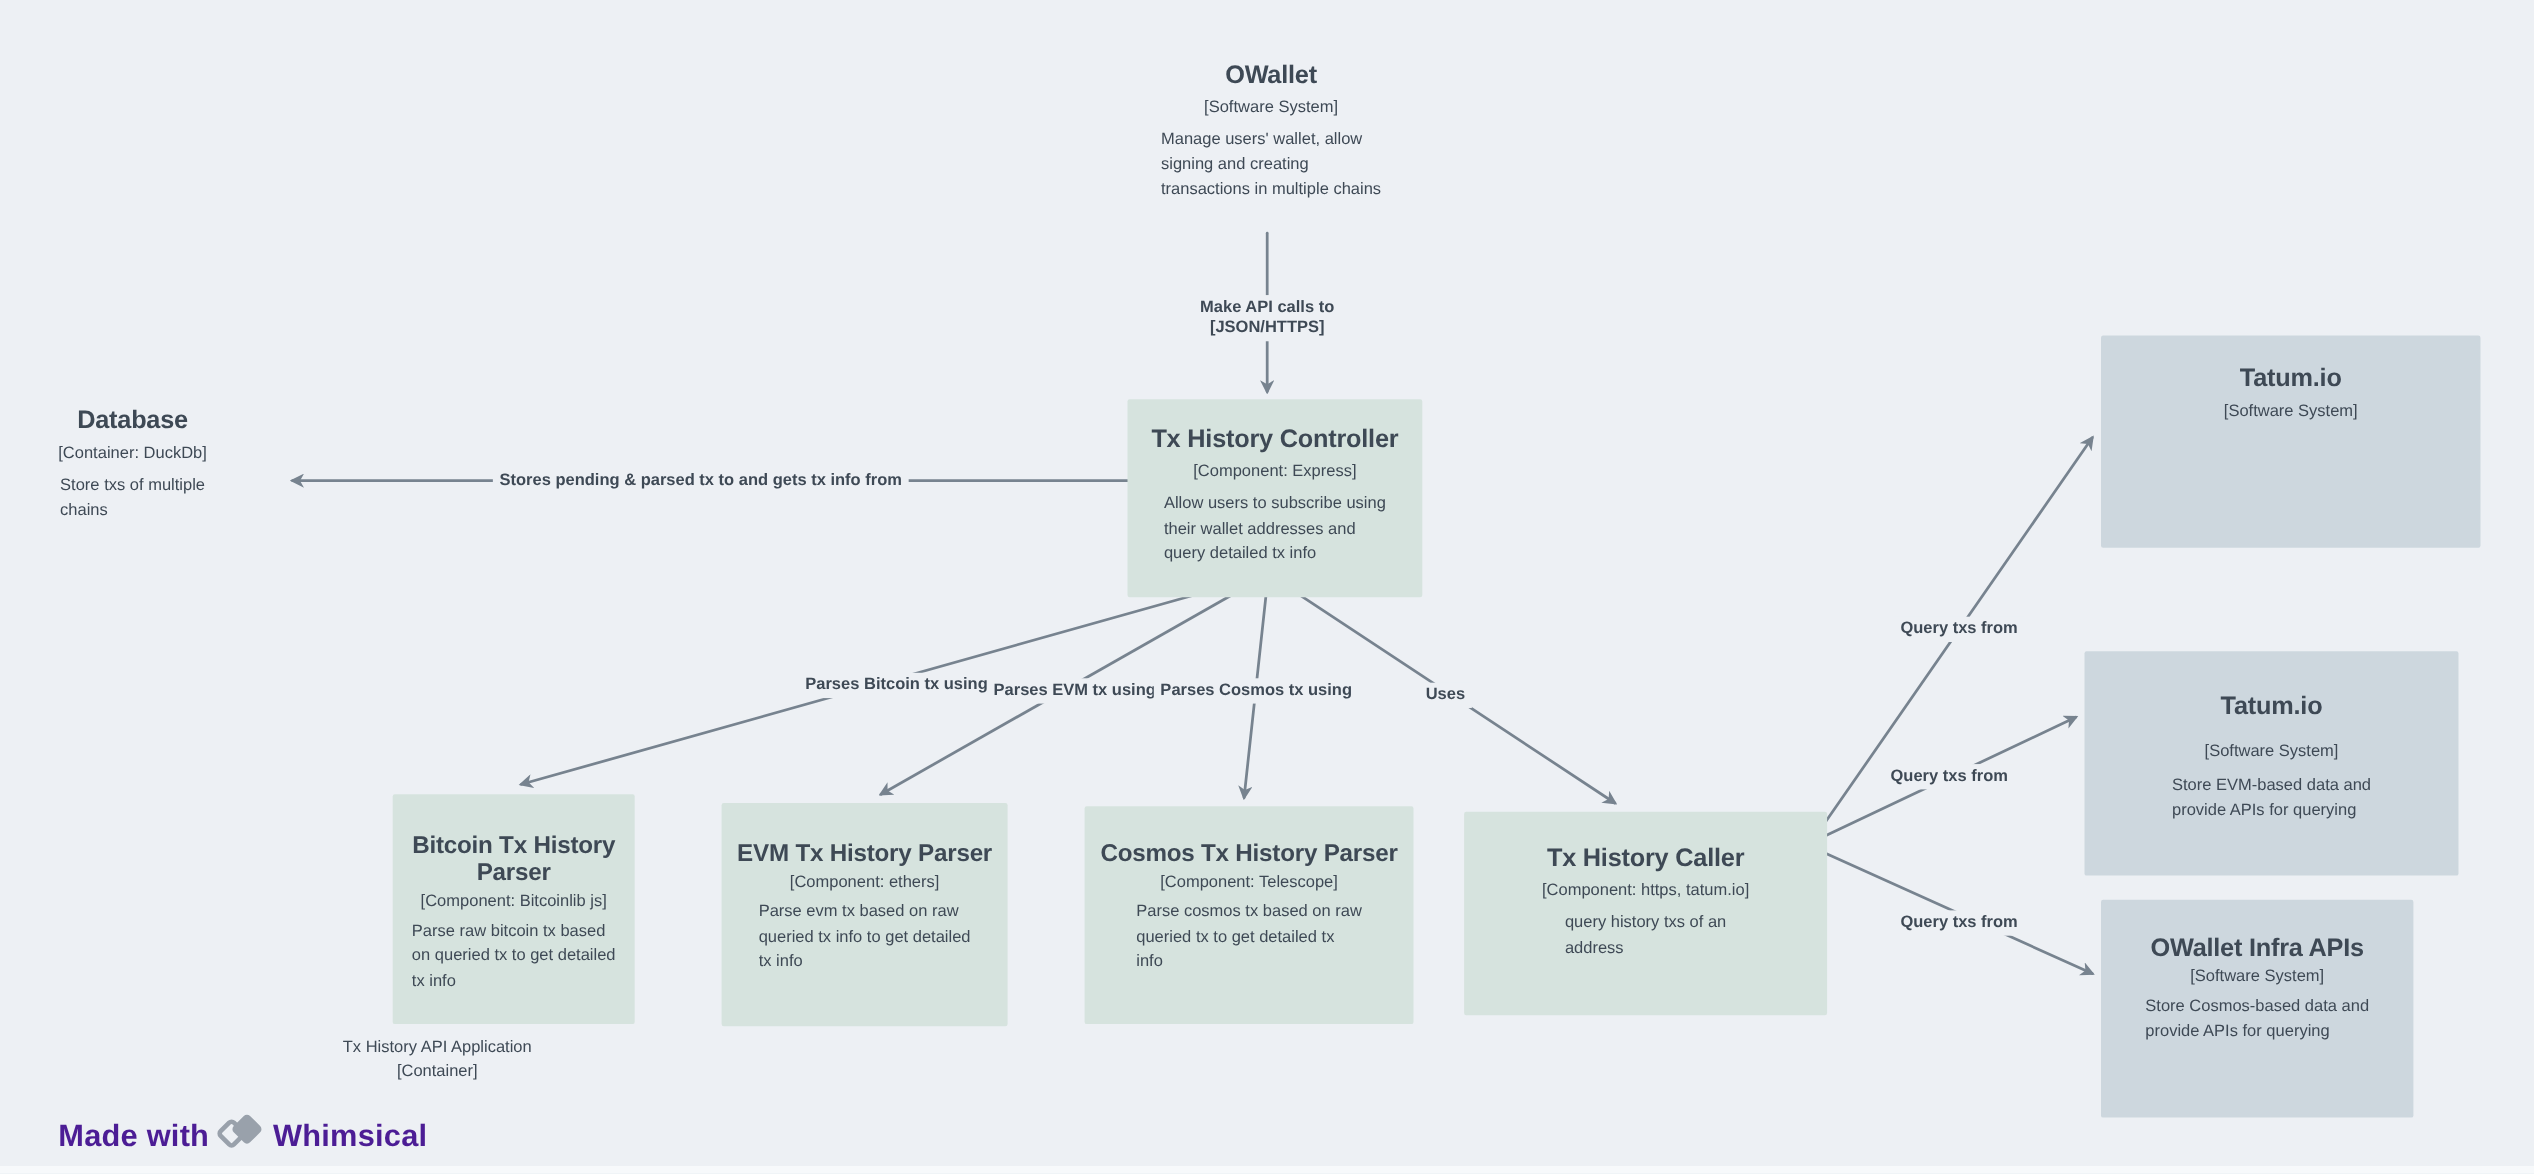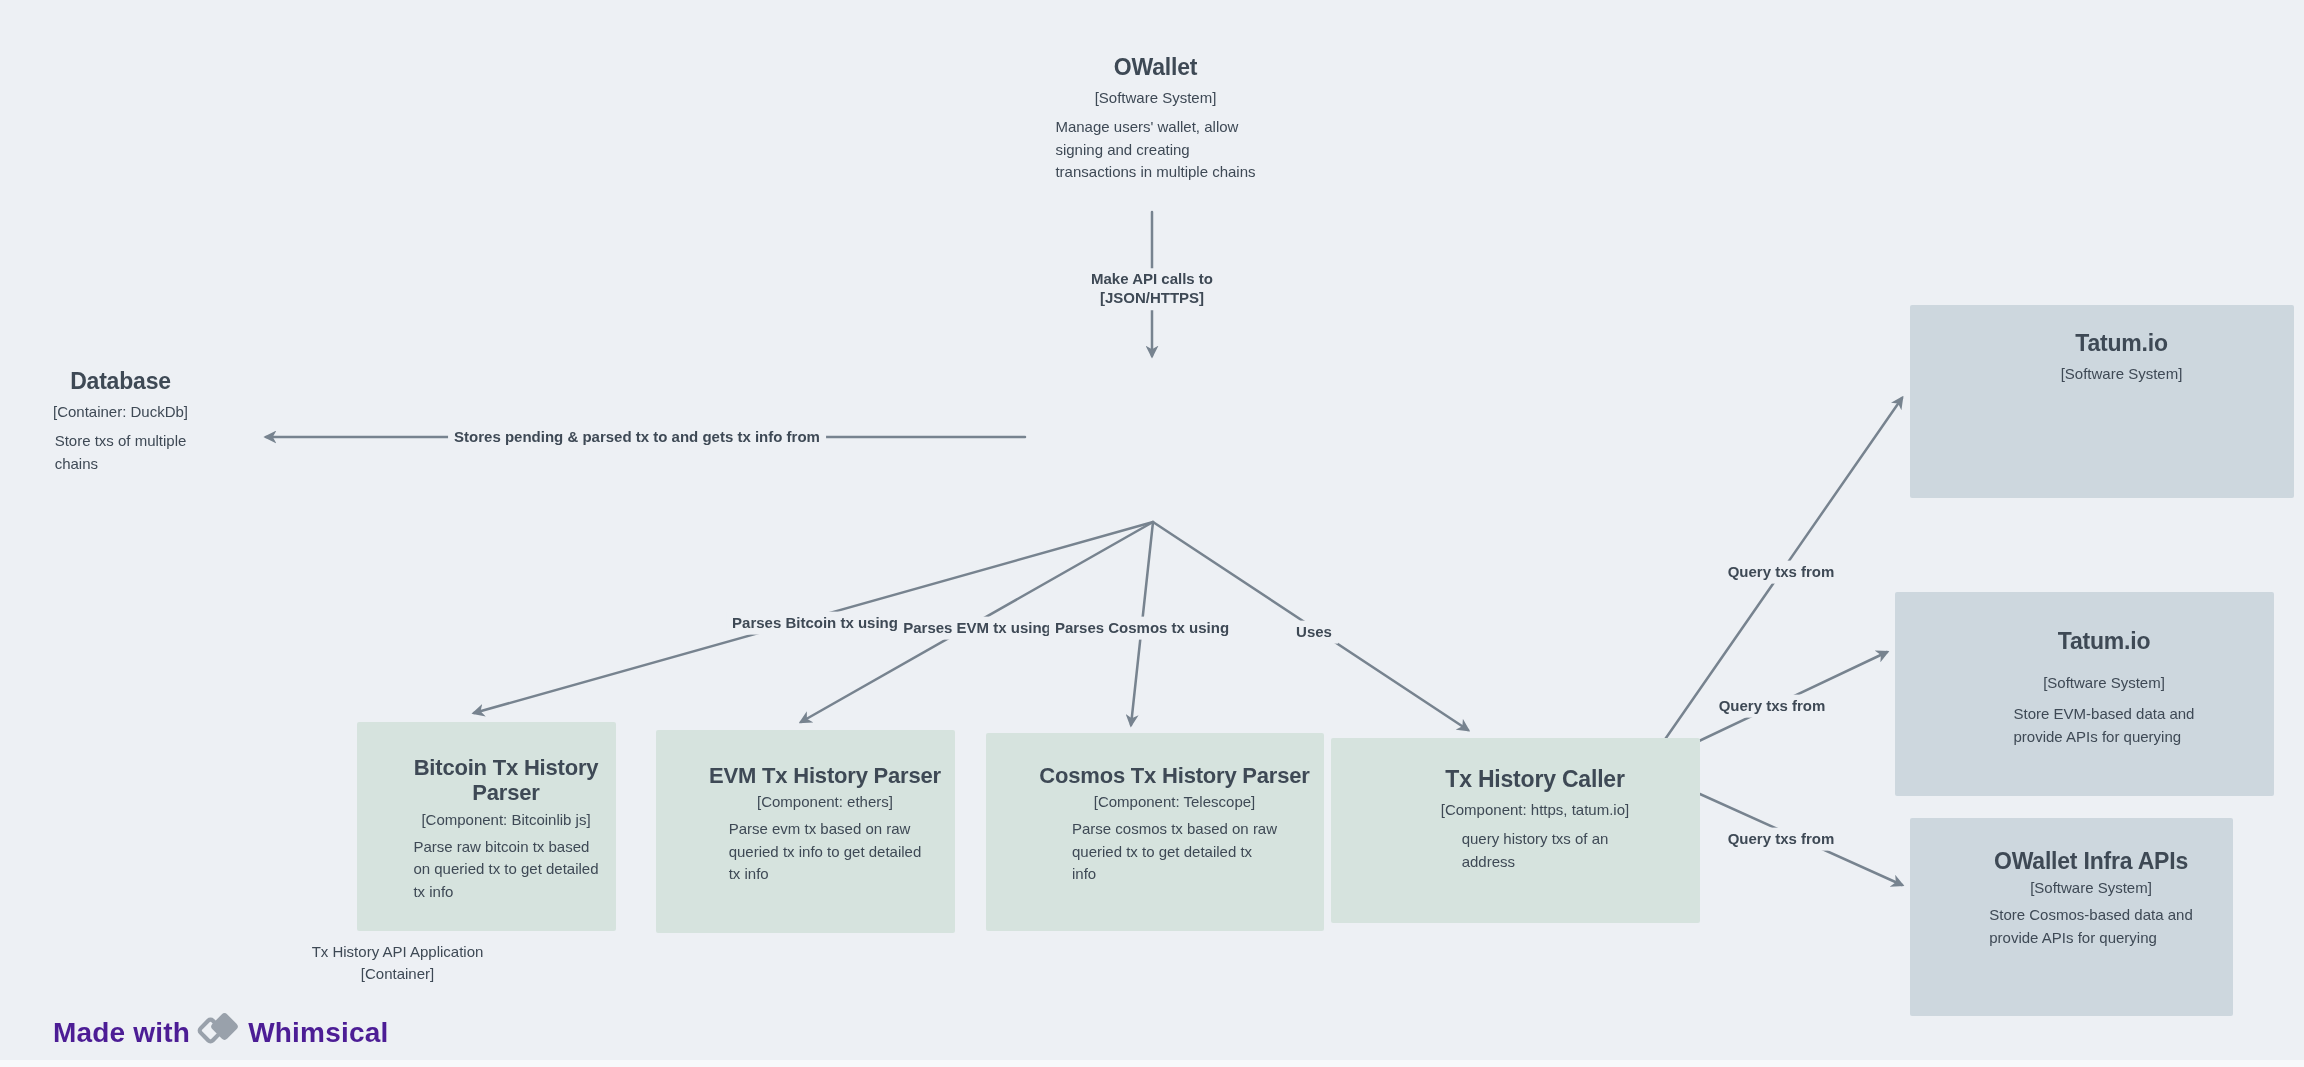--- a/index.html
+++ b/index.html
@@ -7,21 +7,21 @@
     position:relative;width:2304px;height:1067px;background:#edf0f4;
     font-family:"Liberation Sans",sans-serif;color:#3e4955;overflow:hidden;
   }
   svg.wires{position:absolute;left:0;top:0;z-index:1;}
   .edge-label{
     position:absolute;z-index:2;transform:translate(-50%,-50%);
     background:#edf0f4;padding:2px 6px;font-size:15px;line-height:1.25;
     white-space:pre-line;text-align:center;color:#3e4955;font-weight:bold;
   }
   .node-box{
-    position:absolute;z-index:3;text-align:center;border-radius:2px;padding-left:39px;
+    position:absolute;z-index:3;text-align:center;border-radius:2px;
   }
   .node-box.component{background:#d6e3de;}
   .node-box.external{background:#cdd7de;}
   .node-text{position:absolute;z-index:3;text-align:center;}
   .ttl{font-size:23px;font-weight:700;letter-spacing:-0.2px;line-height:1.15;text-align:center;}
   .meta{font-size:15px;font-weight:400;margin-top:9px;}
   .desc{
     display:inline-block;text-align:left;font-size:15px;line-height:1.5;
     margin-top:10px;white-space:pre-line;
   }
@@ -84,20 +84,27 @@
 transactions in multiple chains</div>
   </div>
 
   <div class="node-text" style="left:48px;top:368px;width:145px;">
     <div class="ttl">Database</div>
     <div class="meta">[Container: DuckDb]</div>
     <div class="desc">Store txs of multiple
 chains</div>
   </div>
 
+  <div class="node-box component pt22" style="left:1025px;top:363px;width:268px;height:158px;">
+    <div class="ttl">Tx History Controller</div>
+    <div class="meta">[Component: Express]</div>
+    <div class="desc">Allow users to subscribe using
+their wallet addresses and
+query detailed tx info</div>
+  </div>
 
   <div class="node-box component pt33 gap-sm" style="left:357px;top:722px;width:220px;height:176px;">
     <div class="ttl" style="font-size:22px;">Bitcoin Tx History Parser</div>
     <div class="meta">[Component: Bitcoinlib js]</div>
     <div class="desc">Parse raw bitcoin tx based
 on queried tx to get detailed
 tx info</div>
   </div>
 
   <div class="node-box component pt33 gap-sm" style="left:656px;top:730px;width:260px;height:170px;">

